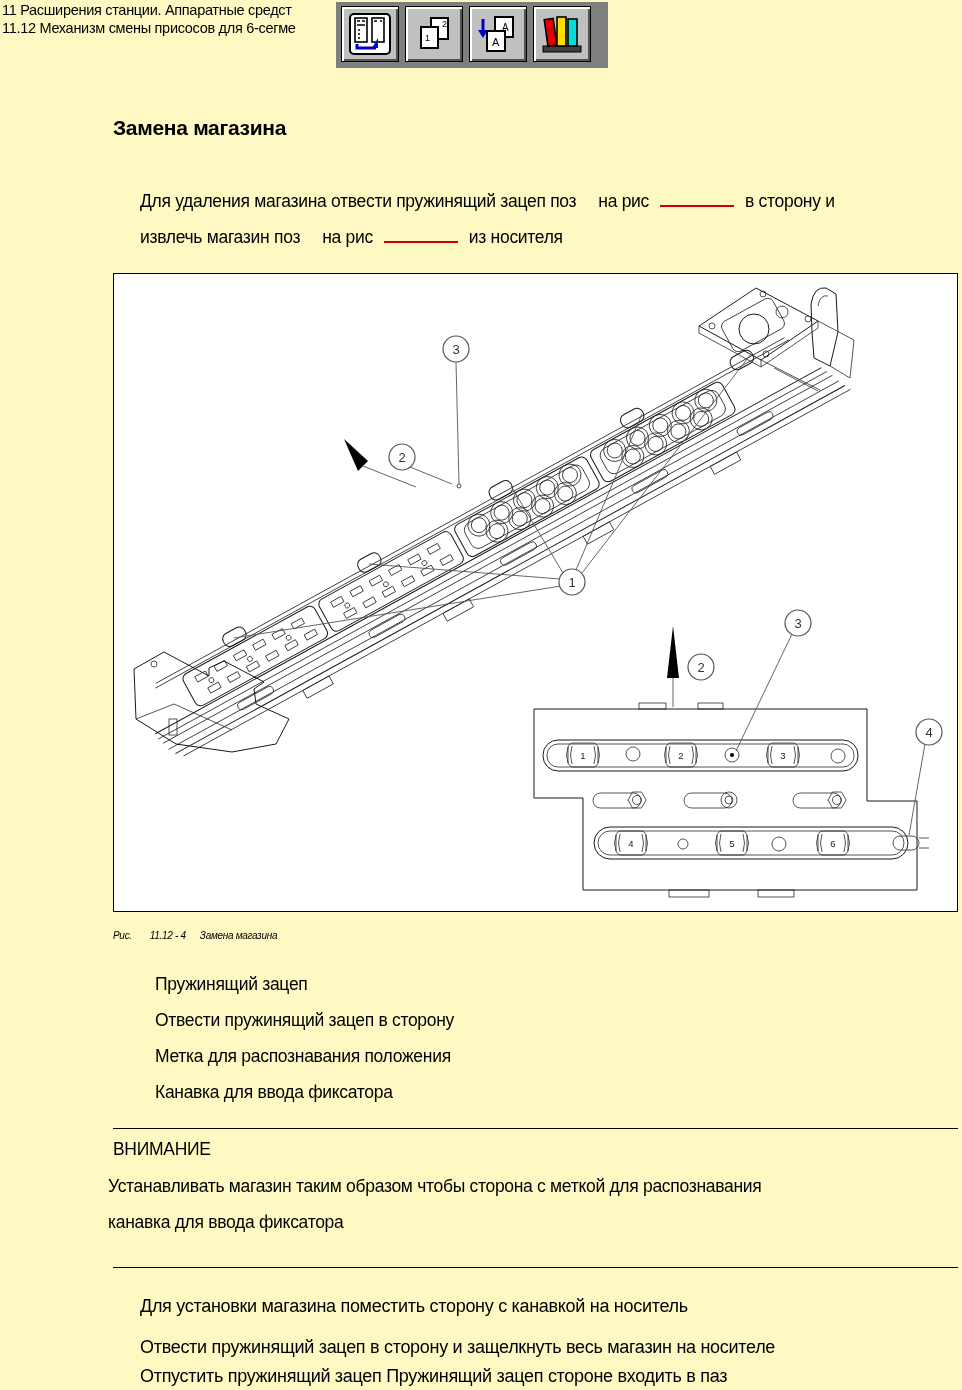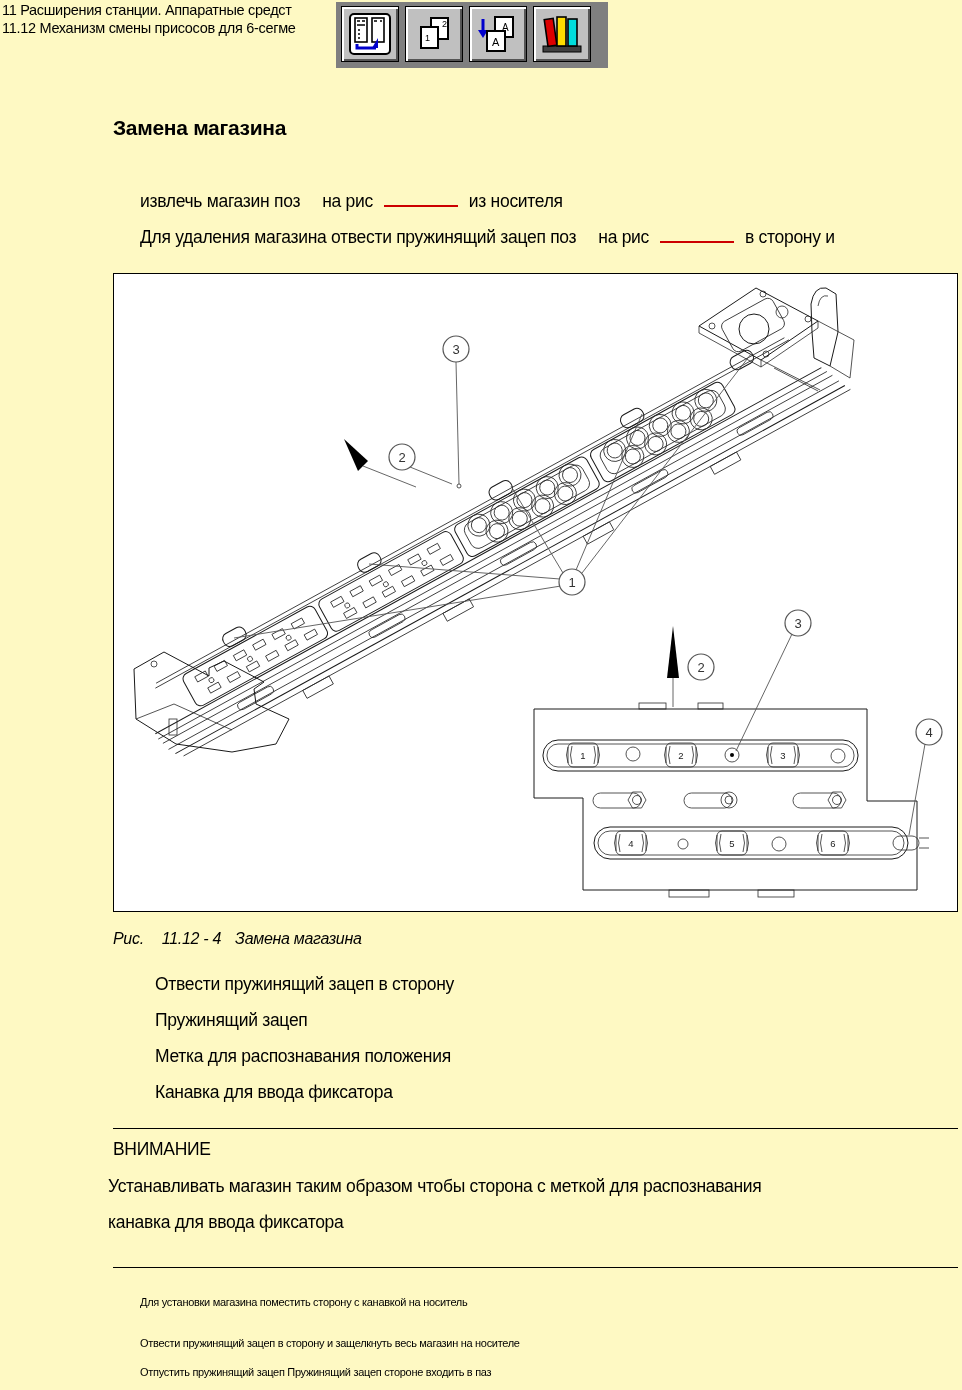--- a/index.html
+++ b/index.html
@@ -15,30 +15,30 @@
           box-shadow:inset 2px 2px 0 #ffffff, inset -2px -2px 0 #555555;
           display:flex;align-items:center;justify-content:center;cursor:pointer;}
   
   .title{position:absolute;left:113px;top:116px;font-size:21px;font-weight:bold;}
   .intro{position:absolute;left:140px;top:183px;width:810px;font-size:17.5px;line-height:36px;white-space:nowrap;}
   .gap1{display:inline-block;width:22px;}
   .blank-link{display:inline-block;width:74px;height:15px;border-bottom:2px solid #cc0000;
               margin:0 11px;vertical-align:baseline;cursor:pointer;}
   
   .figure{position:absolute;left:113px;top:273px;width:843px;height:637px;border:1px solid #000;background:#fff;}
-  .caption{position:absolute;left:113px;top:930px;font-size:16px;font-style:italic;}
+  .caption{position:absolute;left:113px;top:930px;font-size:10px;font-style:italic;}
   .caption span{margin-right:18px;}
   .caption .cap-num{margin-right:14px;}
   .legend{position:absolute;left:155px;top:966px;font-size:17.5px;line-height:36px;}
   
   .hr{position:absolute;left:113px;width:845px;height:0;border-top:1.5px solid #000;}
   .warn-title{position:absolute;left:113px;top:1139px;font-size:17.5px;}
   .warn-body{position:absolute;left:108px;top:1168px;width:845px;font-size:17.5px;line-height:36px;}
   
-  .step{position:absolute;left:140px;font-size:11px;white-space:nowrap;}
+  .step{position:absolute;left:140px;font-size:18px;white-space:nowrap;}
   svg .ln{stroke:#1a1a1a;stroke-width:1;fill:none;}
   svg .thin{stroke:#2a2a2a;stroke-width:0.8;fill:none;}
   svg .leader{stroke:#555;stroke-width:0.9;fill:none;}
   svg .co{fill:#fff;stroke:#555;stroke-width:1.2;}
   svg .cot{font-family:"Liberation Sans",sans-serif;font-size:13px;fill:#333;text-anchor:middle;}
   svg .slotnum{font-family:"Liberation Sans",sans-serif;font-size:9.5px;fill:#222;text-anchor:middle;}
   svg .blk{fill:#000;stroke:none;}
 </style>
 </head>
 <body>
@@ -89,22 +89,22 @@
         <rect x="7" y="8" width="9" height="27" fill="#dd0000" stroke="#000" stroke-width="1.6" transform="rotate(-8 11 21)"></rect>
         <rect x="18" y="6" width="9" height="29" fill="#ffdd00" stroke="#000" stroke-width="1.6"></rect>
         <rect x="29" y="8" width="9" height="27" fill="#00dddd" stroke="#000" stroke-width="1.6"></rect>
       </svg>
     </div>
   </div>
 
   <div class="title txt">Замена магазина</div>
 
   <div class="intro txt">
+    <div><span>Для удаления магазина отвести пружинящий зацеп  поз</span><span class="gap1"></span><span>на рис</span><span class="blank-link"></span><span>в сторону и</span></div>
     <div><span>извлечь магазин  поз</span><span class="gap1"></span><span>на рис</span><span class="blank-link"></span><span>из носителя</span></div>
-    <div><span>Для удаления магазина отвести пружинящий зацеп  поз</span><span class="gap1"></span><span>на рис</span><span class="blank-link"></span><span>в сторону и</span></div>
   </div>
 
   <div class="figure">
     <svg width="843" height="637" viewBox="0 0 843 637">
       <defs>
         <g id="cup">
             <circle r="11" class="thin"></circle>
             <circle r="7.5" class="thin"></circle>
           </g>
         <g id="holder">
@@ -353,22 +353,22 @@
         </g>
       </g>
     </svg>
   </div>
 
   <div class="caption txt">
     <span class="cap-label">Рис.</span><span class="cap-num">11.12 - 4</span><span>Замена магазина</span>
   </div>
 
   <div class="legend txt">
+    <div>Пружинящий зацеп</div>
     <div>Отвести пружинящий зацеп в сторону</div>
-    <div>Пружинящий зацеп</div>
     <div>Метка для распознавания положения</div>
     <div>Канавка для ввода фиксатора</div>
   </div>
 
   <div class="hr" style="top:1128px"></div>
   <div class="warn-title txt">ВНИМАНИЕ</div>
   <div class="warn-body txt">
     <div>Устанавливать магазин таким образом  чтобы сторона с меткой для распознавания</div>
     <div>канавка для ввода фиксатора</div>
   </div>

